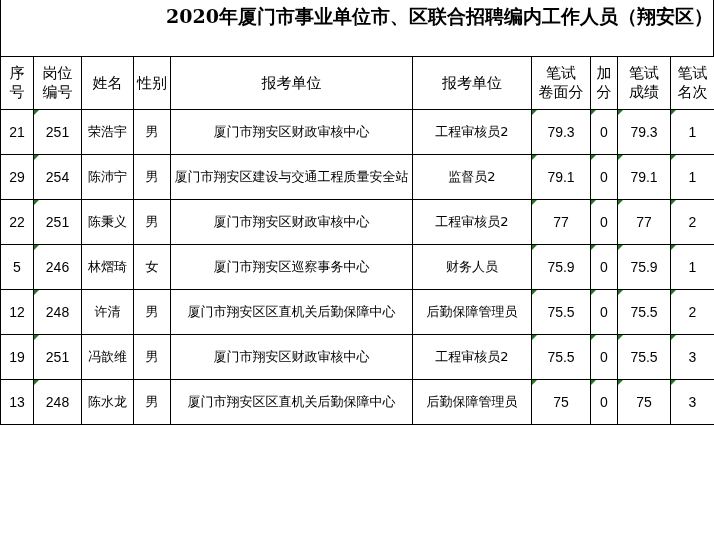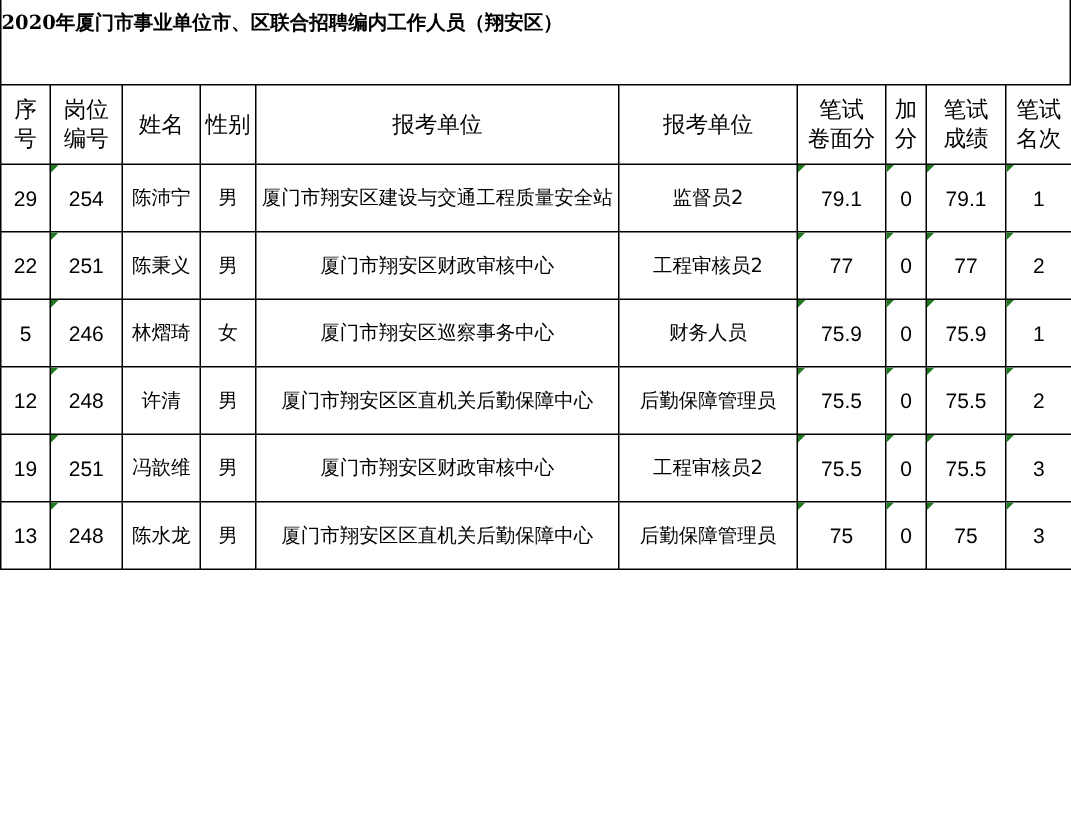--- a/index.html
+++ b/index.html
@@ -1,17 +1,17 @@
 <!DOCTYPE html>
 <html><head>
 <meta charset="utf-8">
 <style>
   html, body { margin:0; padding:0; background:#ffffff; }
   body { width:714px; height:559px; overflow:hidden; font-family:"DejaVu Sans", sans-serif; color:#000; }
-  .title { height:56px; text-align:left; font-family:"DejaVu Serif", serif; font-weight:bold; font-size:13px; line-height:24px; padding-top:4px; box-sizing:border-box; border-left:1px solid #000; border-right:1px solid #000; }
+  .title { height:56px; text-align:right; font-family:"DejaVu Serif", serif; font-weight:bold; font-size:19px; line-height:24px; padding-top:4px; box-sizing:border-box; border-left:1px solid #000; border-right:1px solid #000; }
   table { border-collapse:collapse; table-layout:fixed; width:714px; }
   td, th { border:1px solid #000; text-align:center; vertical-align:middle; font-weight:normal; font-size:13px; padding:0; overflow:hidden; white-space:nowrap; position:relative; }
   th { height:52px; font-size:15px; line-height:19px; white-space:normal; }
   tbody td { height:44px; }
   td.num { font-family:"Liberation Sans", sans-serif; font-size:14px; }
   td.flag::before { content:""; position:absolute; left:0; top:0; border-top:5px solid #1f7a1f; border-right:5px solid transparent; }
 </style>
 </head>
 <body>
 
@@ -70,20 +70,32 @@
           <div>笔试</div>
           <div>成绩</div>
         </th>
         <th>
           <div>笔试</div>
           <div>名次</div>
         </th>
       </tr>
   </thead>
   <tbody id="tbody">
+      <tr>
+        <td class="num">21</td>
+        <td class="num flag">251</td>
+        <td class="">荣浩宇</td>
+        <td class="">男</td>
+        <td class="">厦门市翔安区财政审核中心</td>
+        <td class="">工程审核员2</td>
+        <td class="num flag">79.3</td>
+        <td class="num flag">0</td>
+        <td class="num flag">79.3</td>
+        <td class="num flag">1</td>
+      </tr>
       <tr>
         <td class="num">29</td>
         <td class="num flag">254</td>
         <td class="">陈沛宁</td>
         <td class="">男</td>
         <td class="">厦门市翔安区建设与交通工程质量安全站</td>
         <td class="">监督员2</td>
         <td class="num flag">79.1</td>
         <td class="num flag">0</td>
         <td class="num flag">79.1</td>

